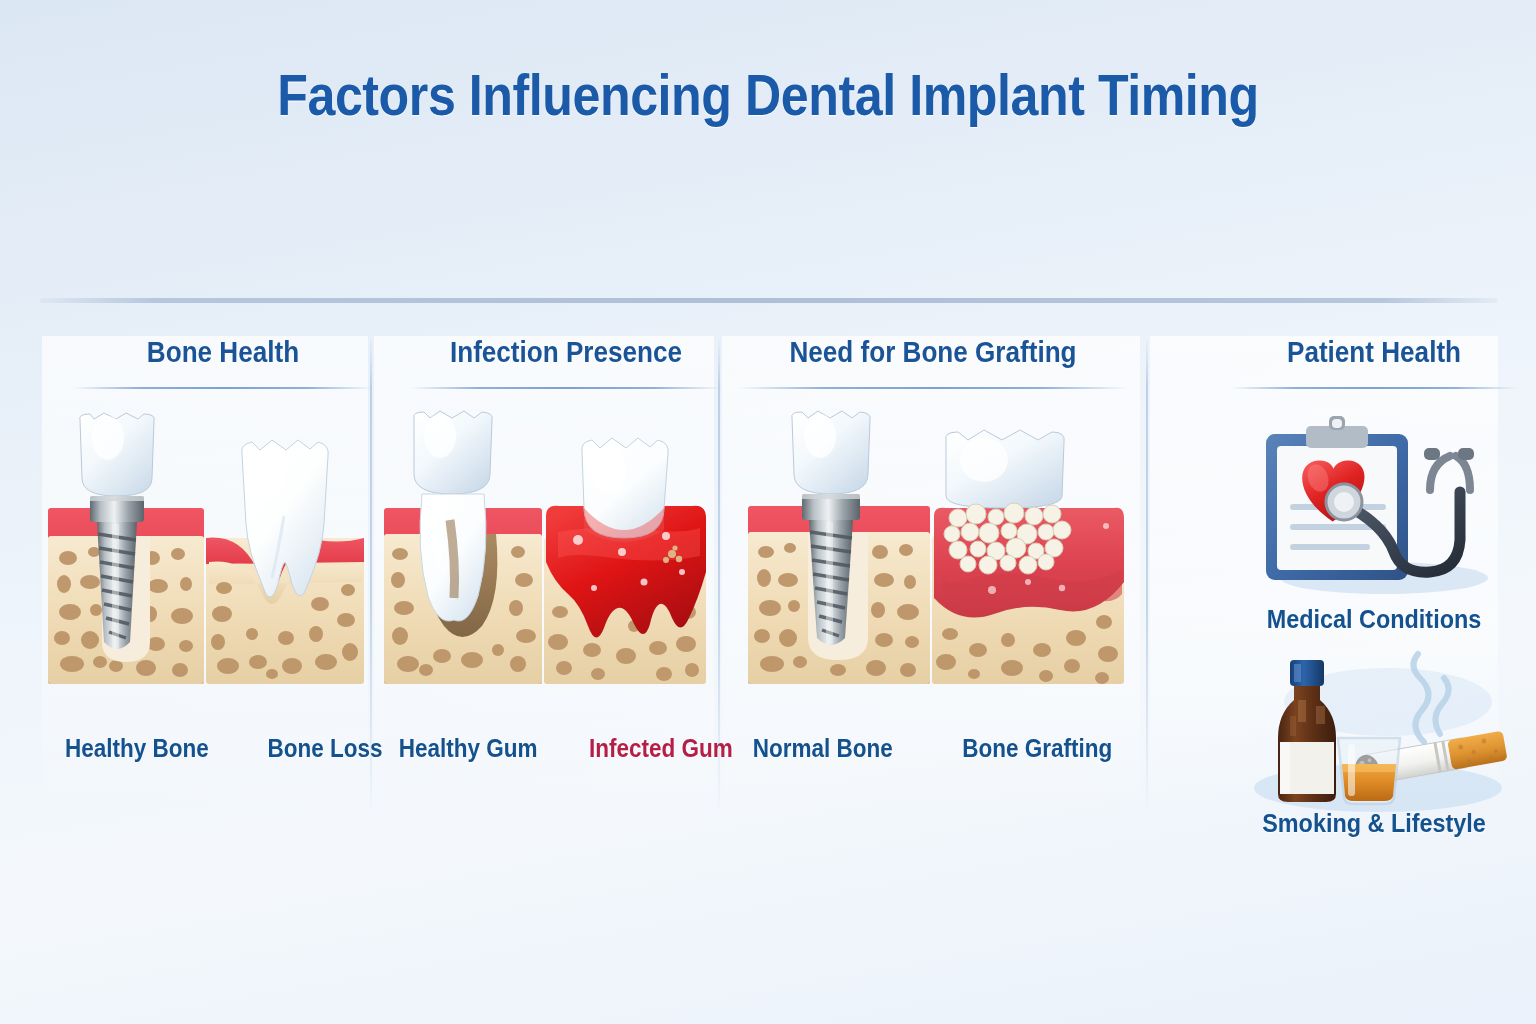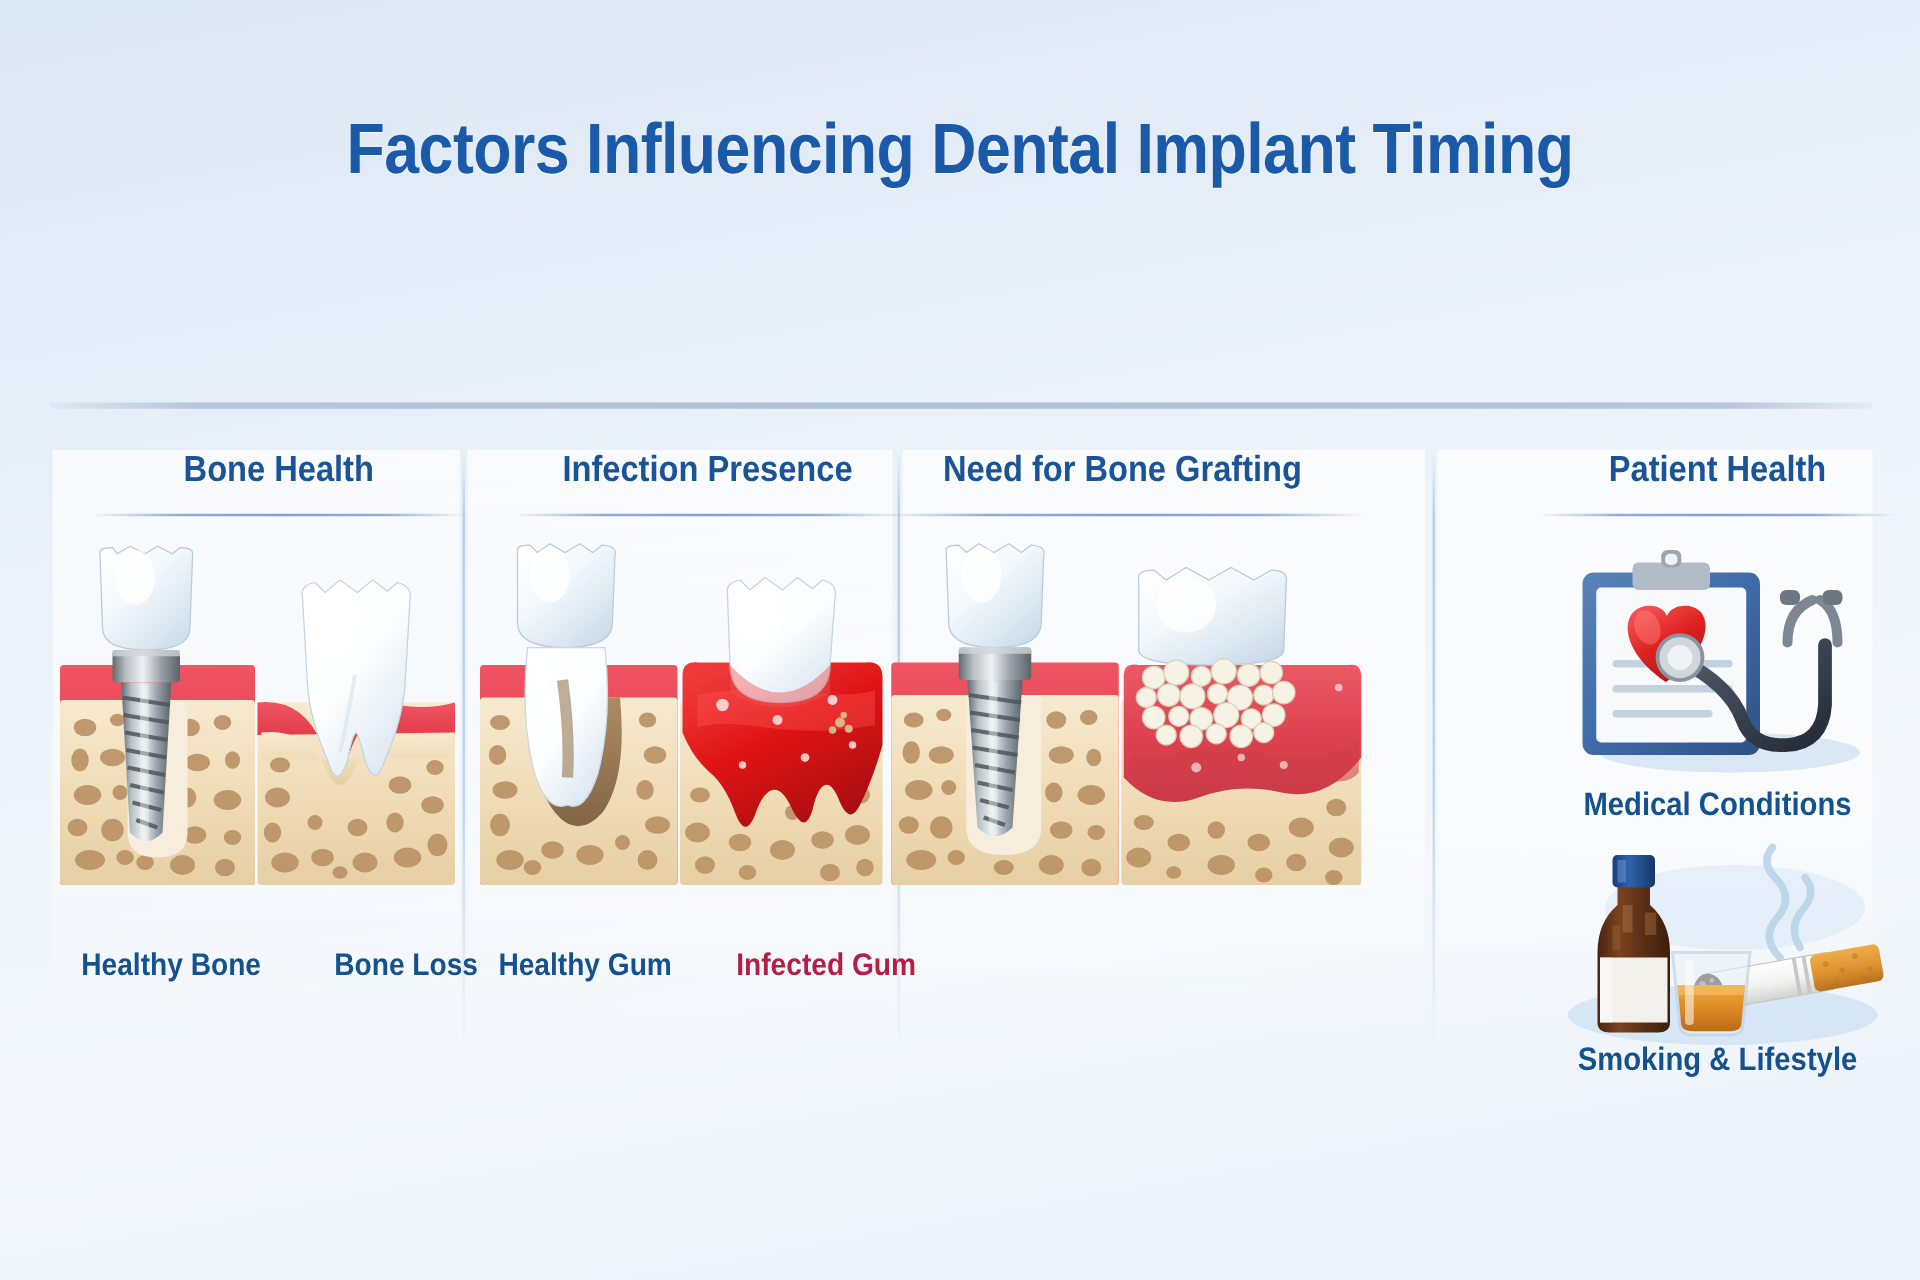--- a/index.html
+++ b/index.html
@@ -2,21 +2,21 @@
 <html><head>
 <meta charset="utf-8">
 <style>
   * { box-sizing: border-box; margin: 0; padding: 0; }
   html, body { width: 1536px; height: 1024px; overflow: hidden; }
   body {
     font-family: "Liberation Sans", sans-serif;
     background: linear-gradient(170deg, #dce7f4 0%, #e4edf7 22%, #eef4fb 48%, #f4f8fc 70%, #eaf1fa 100%);
     position: relative;
   }
-  .stage { position: absolute; inset: 0; margin-top: 24px; }
+  .stage { position: absolute; inset: 0; }
 
   
   .title-wrap { position: absolute; left: 0; top: 62px; width: 1536px; text-align: center; }
   .title {
     font-family: "Liberation Sans", sans-serif;
     font-weight: bold;
     font-size: 57px;
     letter-spacing: -0.5px;
     color: #1a5aa8;
     transform: scaleX(0.88);
@@ -329,21 +329,21 @@
           </g>
         </svg>
       </div>
 
       <div class="captions" style="top:398px;">
         <div class="cap" style="margin-right:36px;">Healthy Gum</div>
         <div class="cap alert">Infected Gum</div>
       </div>
     </div>
 
-    <div class="col" style="left:689px;width:418px;">
+    <div class="col" style="left:724px;width:418px;">
       <div class="col-head">Need for Bone Grafting</div>
       <div class="head-rule" style="width:390px;"></div>
 
       <div class="art" style="left:22px;top:76px;">
         <svg width="380" height="292" viewBox="0 0 380 292">
           <defs>
             <linearGradient id="boneG3" x1="0" y1="0" x2="0" y2="1">
               <stop offset="0" stop-color="#f7ead0"></stop>
                 <stop offset="0.5" stop-color="#f0dcb7"></stop>
                 <stop offset="1" stop-color="#e6cfa4"></stop>
@@ -475,20 +475,24 @@
                 <circle cx="222" cy="152" r="8"></circle>
                 <circle cx="242" cy="153" r="9"></circle>
               <circle cx="262" cy="151" r="8"></circle>
                 <circle cx="282" cy="153" r="9"></circle>
                 <circle cx="300" cy="150" r="8"></circle>
             </g>
           </g>
         </svg>
       </div>
 
+      <div class="captions" style="top:398px;">
+        <div class="cap" style="margin-right:54px;">Normal Bone</div>
+        <div class="cap">Bone Grafting</div>
+      </div>
     </div>
 
     <div class="col" style="left:1200px;width:348px;">
       <div class="col-head">Patient Health</div>
       <div class="head-rule" style="width:286px;"></div>
 
       <div class="art" style="left:34px;top:76px;">
         <svg width="290" height="184" viewBox="0 0 290 184">
           <defs>
             <linearGradient id="clipG" x1="0" y1="0" x2="1" y2="1">

